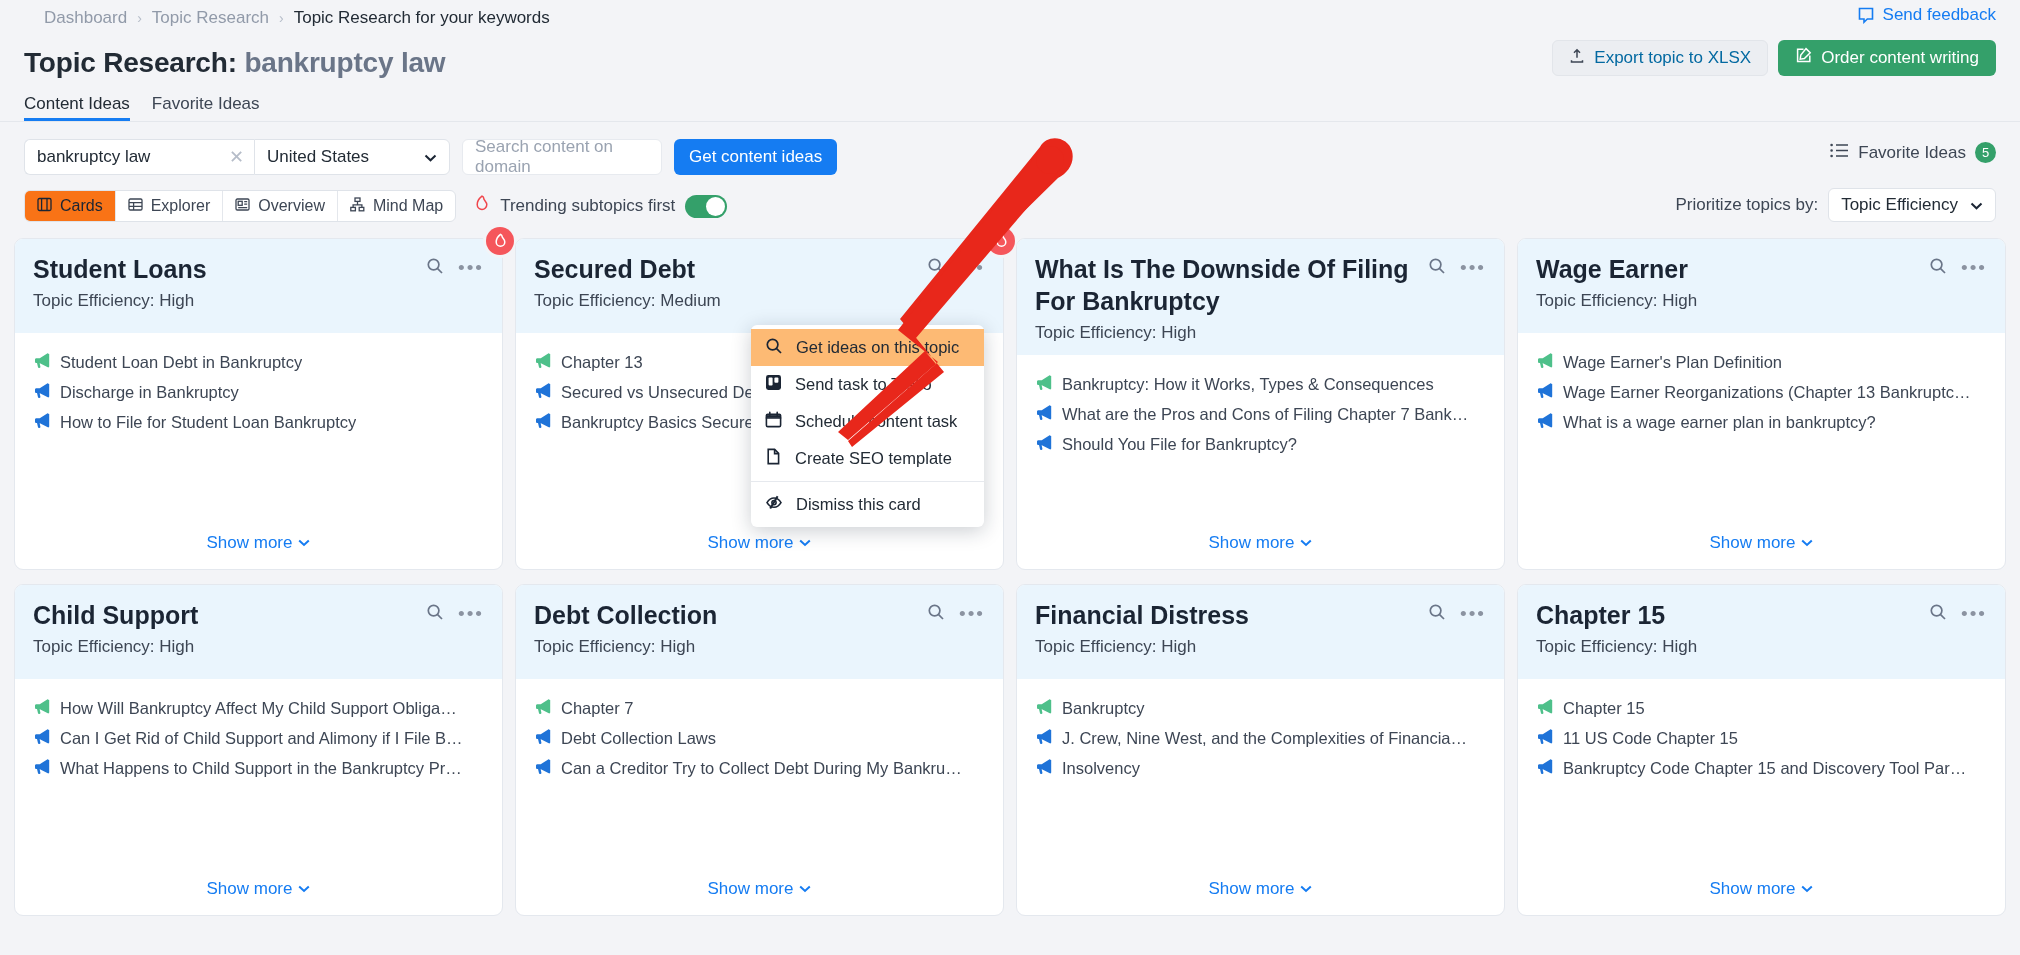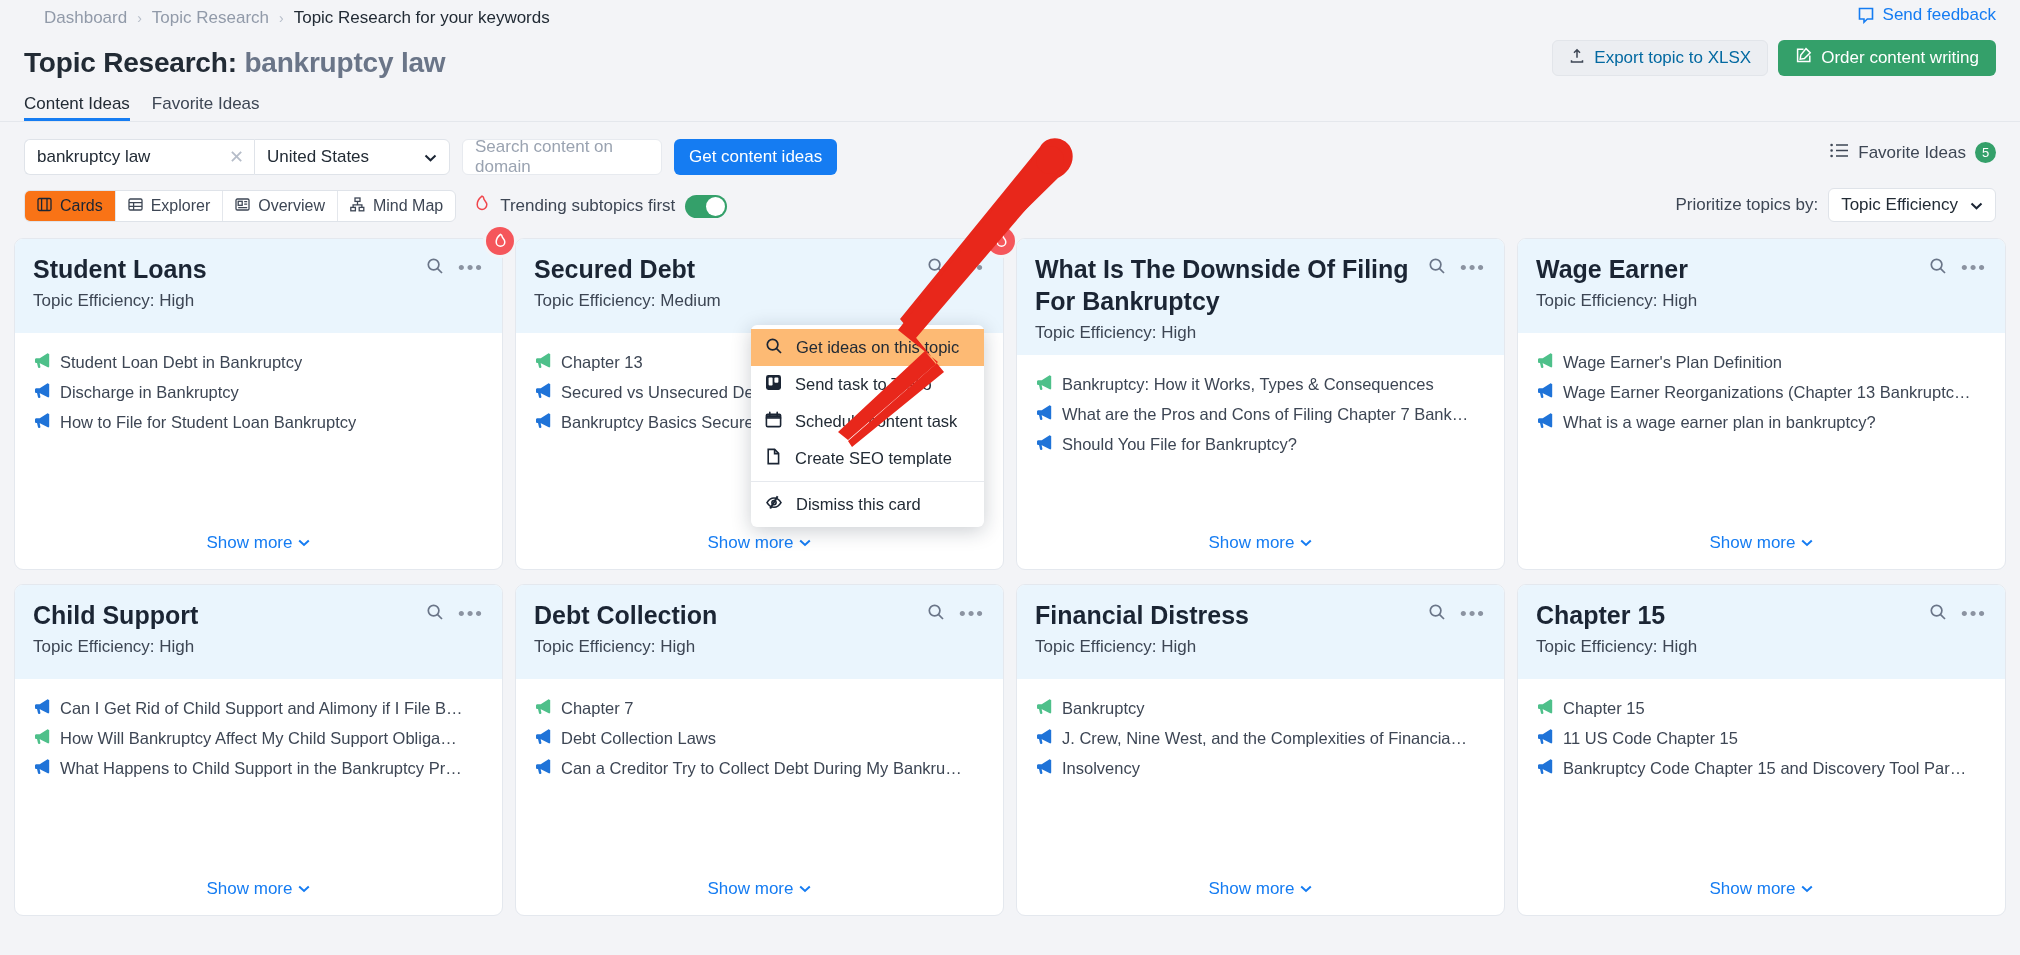--- a/index.html
+++ b/index.html
@@ -569,30 +569,30 @@
                 <circle cx="7.6" cy="7.6" r="5.3"></circle>
                 <path d="M11.6 11.6 16 16"></path>
               </svg></span>
             <span class="dots">•••</span>
           </div>
         </div>
         <div class="card-eff"><span>Topic Efficiency: </span><span>High</span></div>
       </div>
       <div class="card-body">
         <div class="idea">
+          <span><svg width="17" height="15" viewBox="0 0 17 15" fill="#4ec08a">
+              <path d="M15.6 1.1c0-.7-.8-1.1-1.4-.7L6.7 5.2H3.4C2.6 5.2 2 5.8 2 6.6v2.1c0 .8.6 1.4 1.4 1.4h.6l1 4.1c.1.4.5.7.9.7h.6c.6 0 1-.5.9-1.1l-.8-3.7h-.2l8.4 4.2c.6.3 1.4-.1 1.4-.8V1.1z"></path>
+            </svg></span>
+          <span class="idea-txt">How Will Bankruptcy Affect My Child Support Obliga…</span>
+        </div>
+        <div class="idea">
           <span><svg width="17" height="15" viewBox="0 0 17 15" fill="#1f73d8">
               <path d="M15.6 1.1c0-.7-.8-1.1-1.4-.7L6.7 5.2H3.4C2.6 5.2 2 5.8 2 6.6v2.1c0 .8.6 1.4 1.4 1.4h.6l1 4.1c.1.4.5.7.9.7h.6c.6 0 1-.5.9-1.1l-.8-3.7h-.2l8.4 4.2c.6.3 1.4-.1 1.4-.8V1.1z"></path>
             </svg></span>
           <span class="idea-txt">Can I Get Rid of Child Support and Alimony if I File B…</span>
-        </div>
-        <div class="idea">
-          <span><svg width="17" height="15" viewBox="0 0 17 15" fill="#4ec08a">
-              <path d="M15.6 1.1c0-.7-.8-1.1-1.4-.7L6.7 5.2H3.4C2.6 5.2 2 5.8 2 6.6v2.1c0 .8.6 1.4 1.4 1.4h.6l1 4.1c.1.4.5.7.9.7h.6c.6 0 1-.5.9-1.1l-.8-3.7h-.2l8.4 4.2c.6.3 1.4-.1 1.4-.8V1.1z"></path>
-            </svg></span>
-          <span class="idea-txt">How Will Bankruptcy Affect My Child Support Obliga…</span>
         </div>
         <div class="idea">
           <span><svg width="17" height="15" viewBox="0 0 17 15" fill="#1f73d8">
               <path d="M15.6 1.1c0-.7-.8-1.1-1.4-.7L6.7 5.2H3.4C2.6 5.2 2 5.8 2 6.6v2.1c0 .8.6 1.4 1.4 1.4h.6l1 4.1c.1.4.5.7.9.7h.6c.6 0 1-.5.9-1.1l-.8-3.7h-.2l8.4 4.2c.6.3 1.4-.1 1.4-.8V1.1z"></path>
             </svg></span>
           <span class="idea-txt">What Happens to Child Support in the Bankruptcy Pr…</span>
         </div>
       </div>
       <div class="showmore"><span>
           <span>Show more</span>

